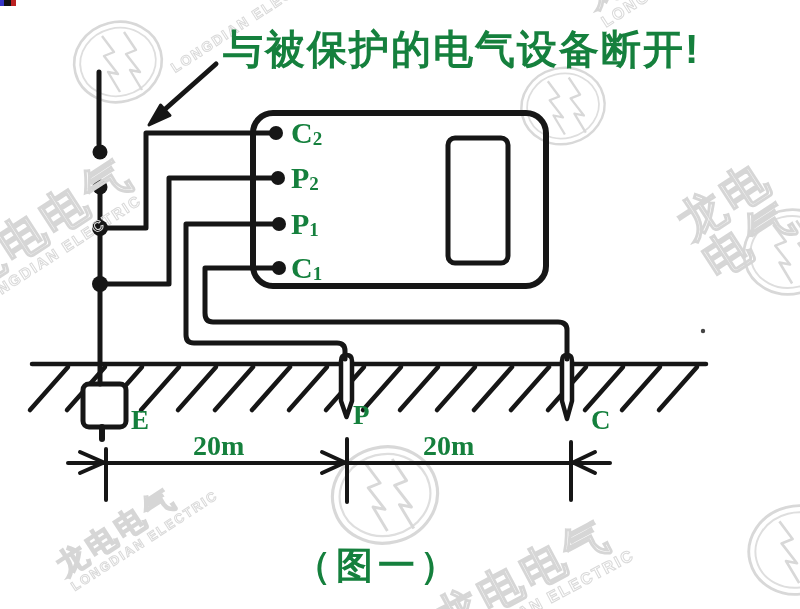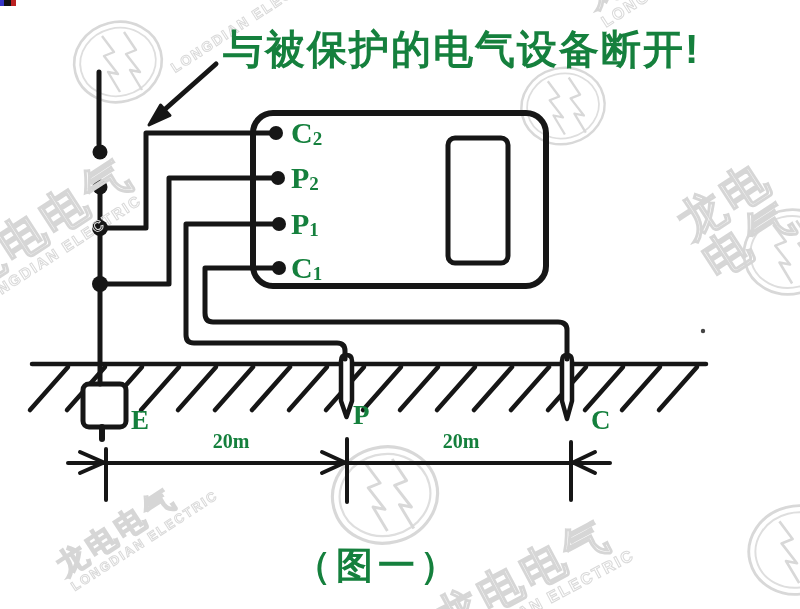--- a/index.html
+++ b/index.html
@@ -8,21 +8,21 @@
   svg{position:absolute;left:0;top:0;}
   .txt{position:absolute;color:#15803d;white-space:nowrap;}
   .annotation{left:223px;top:22px;font-size:40px;font-weight:bold;letter-spacing:2px;}
   .term{display:flex;align-items:flex-start;font-family:"Liberation Serif",serif;font-weight:bold;}
   .term .base{font-size:30px;line-height:1;}
   .term .sub{font-size:19px;line-height:1;transform:translateY(11px);}
   .t-c2{left:291px;top:118px;} .t-p2{left:291px;top:163px;}
   .t-p1{left:291px;top:209px;} .t-c1{left:291px;top:253px;}
   .elec{font-family:"Liberation Serif",serif;font-weight:bold;font-size:27px;}
   .e-label{left:131px;top:405px;} .p-label{left:353px;top:400px;} .c-label{left:591px;top:405px;}
-  .dim{font-family:"Liberation Serif",serif;font-weight:bold;font-size:20px;width:76px;text-align:center;}
+  .dim{font-family:"Liberation Serif",serif;font-weight:bold;font-size:28px;width:76px;text-align:left;}
   .dim1{left:193px;top:430px;} .dim2{left:423px;top:430px;}
   .caption{left:285px;top:541px;width:186px;text-align:center;font-size:37px;font-weight:bold;letter-spacing:5px;}
   
   .wm{position:absolute;transform-origin:left top;pointer-events:none;}
   .wm-cn{font-weight:bold;color:#efefef;-webkit-text-fill-color:transparent;
          -webkit-text-stroke:1.4px #d6d6d6;letter-spacing:4px;line-height:1;}
   .wm-en{font-weight:bold;color:#efefef;-webkit-text-fill-color:transparent;
          -webkit-text-stroke:1px #d9d9d9;letter-spacing:2px;line-height:1.2;}
   .wb1{left:575px;top:-20px;transform:rotate(-33deg);}
   .wb2{left:-52px;top:258px;transform:rotate(-33deg);}

